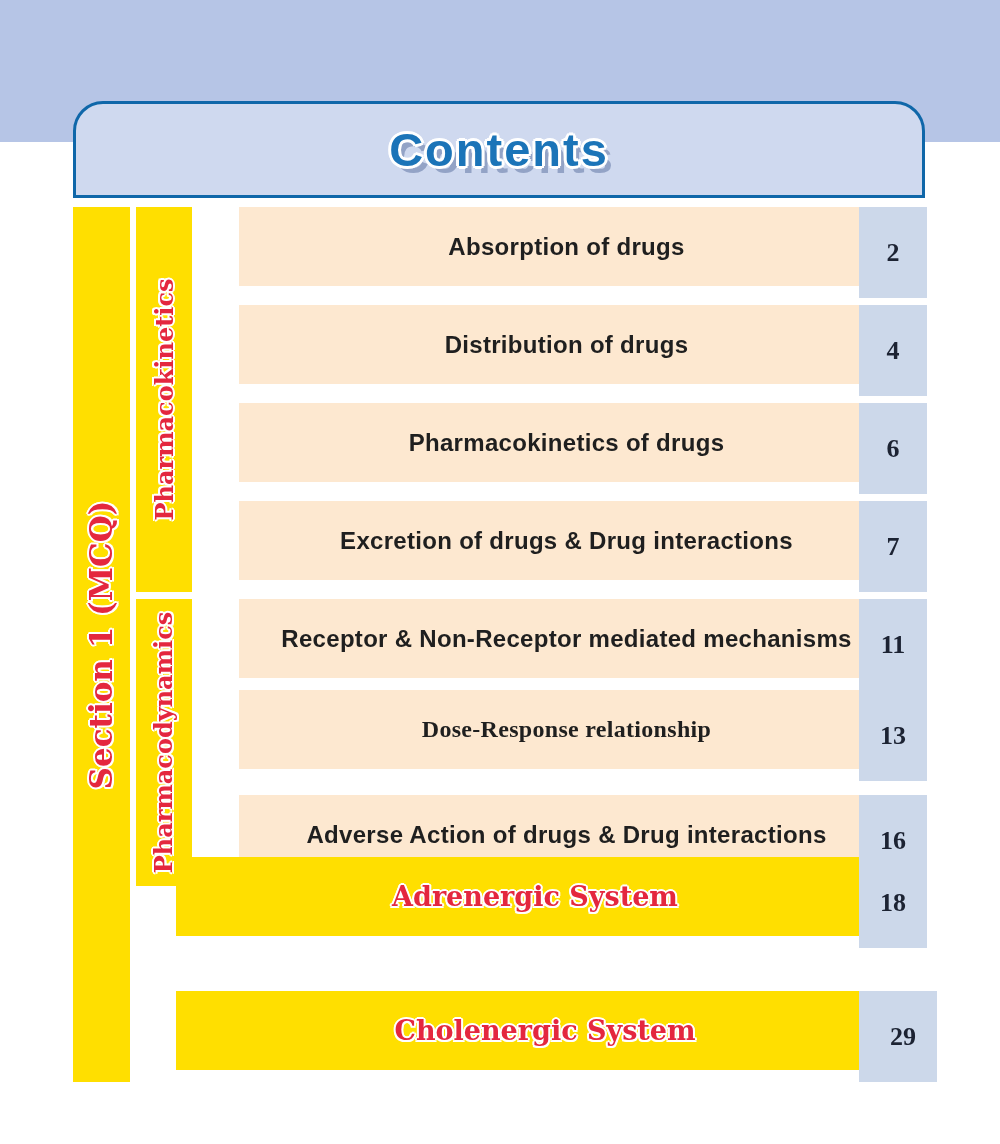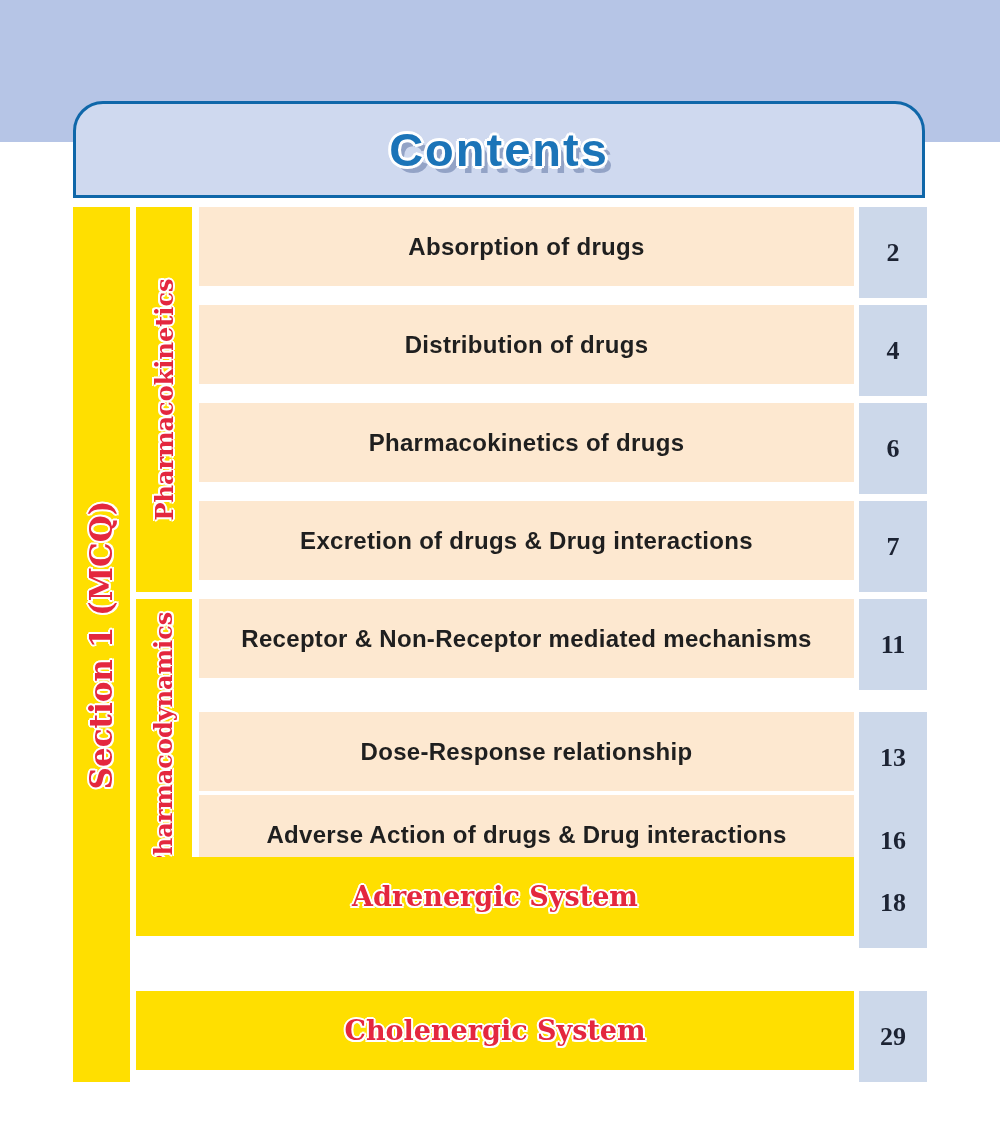--- a/index.html
+++ b/index.html
@@ -66,20 +66,21 @@
   }
   .section-bar{left:73px;top:207px;width:57px;height:875px;}
   .section-bar .v-label{font-size:31px;}
   .group-pk{left:136px;top:207px;width:56px;height:385px;}
   .group-pd{left:136px;top:599px;width:56px;height:287px;}
   .group-bar .v-label{font-size:24px;}
   .row{
     position:absolute;height:79px;
     display:flex;align-items:center;justify-content:center;
     text-align:center;
+    margin-left:40px;
   }
   .chapter-row{
     left:199px;width:655px;
     background:var(--peach);
     color:var(--text-dark);
     font-size:24px;font-weight:600;
     letter-spacing:0.3px;
   }
   .system-row{
     left:136px;width:718px;
@@ -88,21 +89,21 @@
   }
   .page-cell{
     position:absolute;left:859px;width:68px;height:91px;
     background:var(--page-blue);
     display:flex;align-items:center;justify-content:center;
     font-family:"Liberation Serif", serif;
     font-weight:bold;font-size:26px;
     color:var(--page-num);
   }
   .r1{top:207px;}.r2{top:305px;}.r3{top:403px;}.r4{top:501px;}
-  .r5{top:599px;}.r6{top:712px;}.r7{top:795px;}.r8{top:857px;}.r9{top:991px;}
+  .r5{top:599px;}.r6{top:690px;font-family:Liberation Serif, serif;}.r7{top:795px;}.r8{top:857px;}.r9{top:991px;padding-left:10px;}
 </style>
 </head>
 <body>
 
 <div class="page">
 
   <div class="top-band"></div>
 
   <div class="header-box">
     <h1 class="contents-title">Contents</h1>

